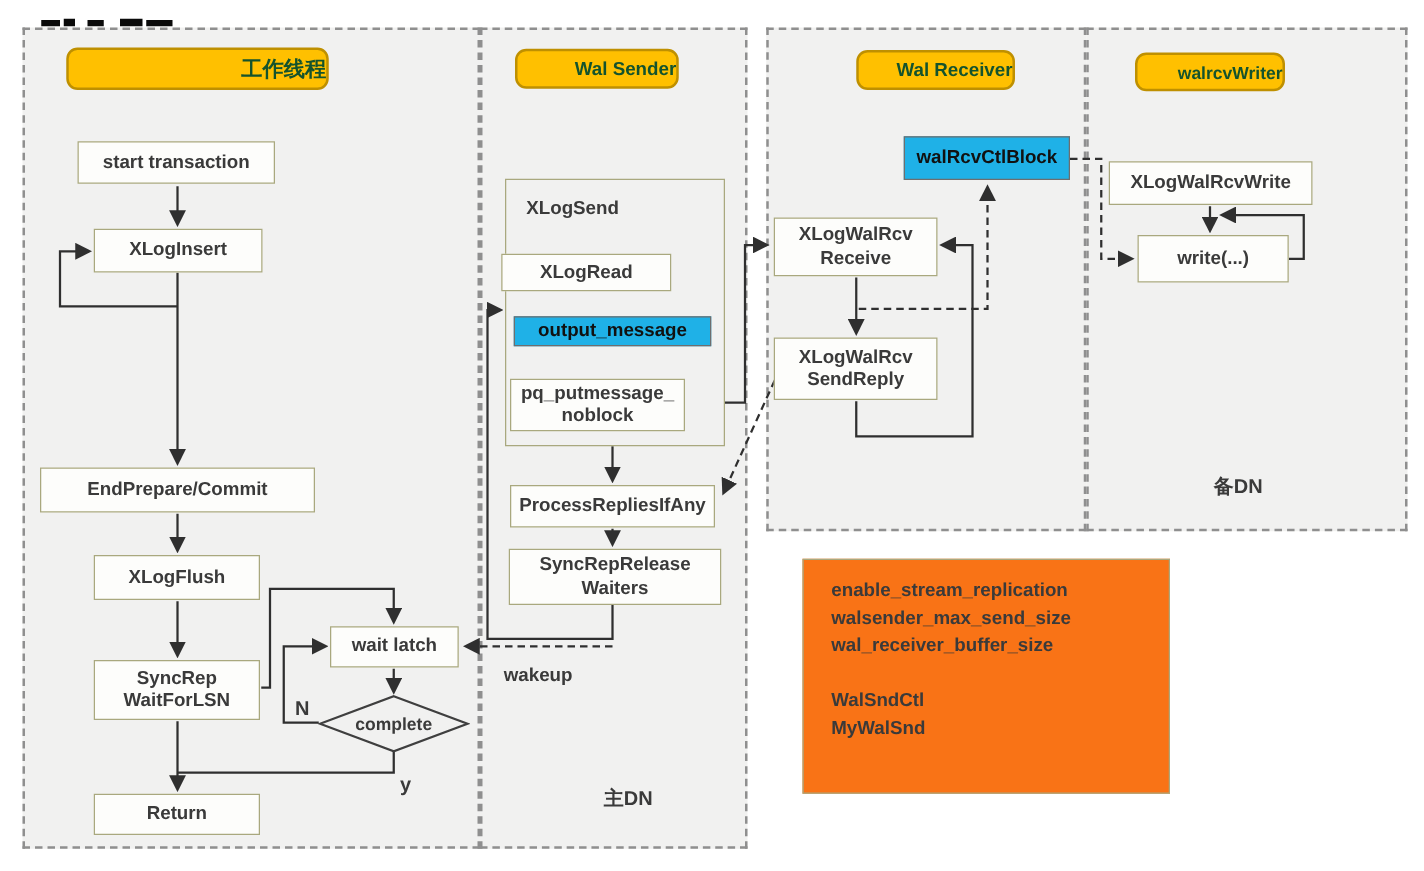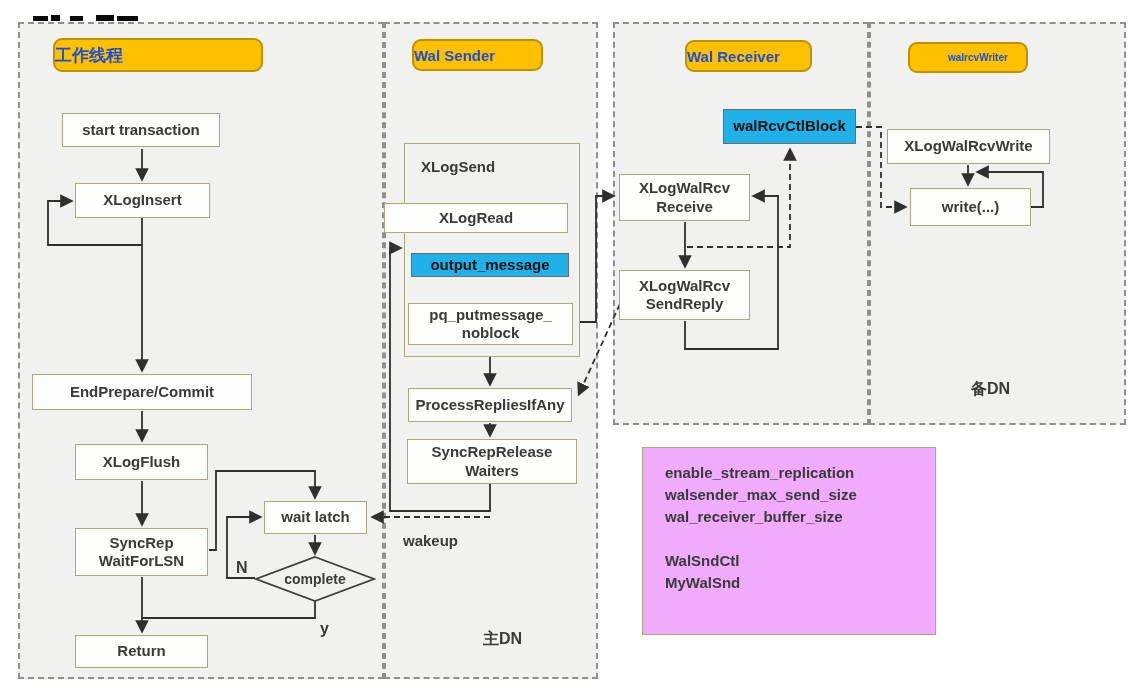--- a/index.html
+++ b/index.html
@@ -27,22 +27,22 @@
     background:var(--panel-bg);
     border:2px dashed var(--panel-border);
     box-sizing:border-box;
   }
   .badge{
     position:absolute;
     background:var(--accent-orange);
     border:2px solid var(--accent-orange-border);
     border-radius:9px;
     box-sizing:border-box;
-    display:flex;align-items:center;justify-content:flex-start;
-    font-weight:bold;color:#1d4ed8;
+    display:flex;align-items:center;justify-content:flex-end;
+    font-weight:bold;color:#14532d;
   }
   .node{
     position:absolute;
     background:var(--node-bg);
     border:1.6px solid var(--node-border);
     box-sizing:border-box;
     display:flex;align-items:center;justify-content:center;
     font-weight:bold;font-size:15px;line-height:1.22;
     text-align:center;white-space:pre-line;
   }
@@ -76,21 +76,21 @@
     font-weight:bold;font-size:14px;
   }
   .clip-frag{
     position:absolute;background:#0a0a0a;height:5px;
   }
   #edges{position:absolute;left:0;top:0;pointer-events:none;}
   .edge{stroke:var(--line-color);stroke-width:1.8;fill:none;}
   .edge.dashed{stroke-dasharray:6 4;}
   .params{
     position:absolute;
-    background:#f0abfc;
+    background:#f97316;
     border:1.6px solid var(--node-border);
     box-sizing:border-box;
     padding:14px 0 0 22px;
   }
   .params .pline{
     font-weight:bold;font-size:15px;line-height:22px;min-height:22px;
   }
 </style>
 </head>
 <body>
@@ -147,21 +147,21 @@
 
 <div class="badge" style="left:53px;top:38px;width:210px;height:34px;font-size:17px;">
   <span>工作线程</span>
 </div>
 <div class="badge" style="left:412px;top:39px;width:131px;height:32px;font-size:15px;">
   <span>Wal Sender</span>
 </div>
 <div class="badge" style="left:685px;top:40px;width:127px;height:32px;font-size:15px;">
   <span>Wal Receiver</span>
 </div>
-<div class="badge" style="left:908px;top:42px;width:120px;height:31px;font-size:10px;padding-left:38px;">
+<div class="badge" style="left:908px;top:42px;width:120px;height:31px;font-size:14px;padding-left:38px;">
   <span>walrcvWriter</span>
 </div>
 
 <div class="node" style="left:62px;top:113px;width:158px;height:34px;">start transaction</div>
 <div class="node" style="left:75px;top:183px;width:135px;height:35px;">XLogInsert</div>
 <div class="node" style="left:32px;top:374px;width:220px;height:36px;">EndPrepare/Commit</div>
 <div class="node" style="left:75px;top:444px;width:133px;height:36px;">XLogFlush</div>
 <div class="node" style="left:75px;top:528px;width:133px;height:48px;">SyncRep
 WaitForLSN</div>
 <div class="node" style="left:75px;top:635px;width:133px;height:33px;">Return</div>
@@ -171,23 +171,23 @@
   <svg width="122" height="46">
     <polygon points="61,1 120,23 61,45 2,23" fill="#f1f1f0" stroke="#3f3f3f" stroke-width="1.8"></polygon>
   </svg>
   <div class="diamond-label">complete</div>
 </div>
 <div class="flabel" style="left:236px;top:548px;font-size:16px;">N</div>
 <div class="flabel" style="left:320px;top:609px;font-size:16px;">y</div>
 
 <div class="container-box" style="left:404px;top:143px;width:176px;height:214px;"></div>
 <div class="container-label" style="left:421px;top:158px;">XLogSend</div>
-<div class="node" style="left:384px;top:203px;width:184px;height:30px;">XLogRead</div>
+<div class="node" style="left:401px;top:203px;width:136px;height:30px;">XLogRead</div>
 <div class="node cyan" style="left:411px;top:253px;width:158px;height:24px;">output_message</div>
-<div class="node" style="left:408px;top:303px;width:165px;height:42px;">pq_putmessage_
+<div class="node" style="left:408px;top:303px;width:140px;height:42px;">pq_putmessage_
 noblock</div>
 <div class="node" style="left:408px;top:388px;width:164px;height:34px;">ProcessRepliesIfAny</div>
 <div class="node" style="left:407px;top:439px;width:170px;height:45px;">SyncRepRelease
 Waiters</div>
 <div class="flabel" style="left:403px;top:521px;">wakeup</div>
 <div class="flabel big" style="left:483px;top:618px;">主DN</div>
 
 <div class="node cyan" style="left:723px;top:109px;width:133px;height:35px;">walRcvCtlBlock</div>
 <div class="node" style="left:619px;top:174px;width:131px;height:47px;">XLogWalRcv
 Receive</div>

